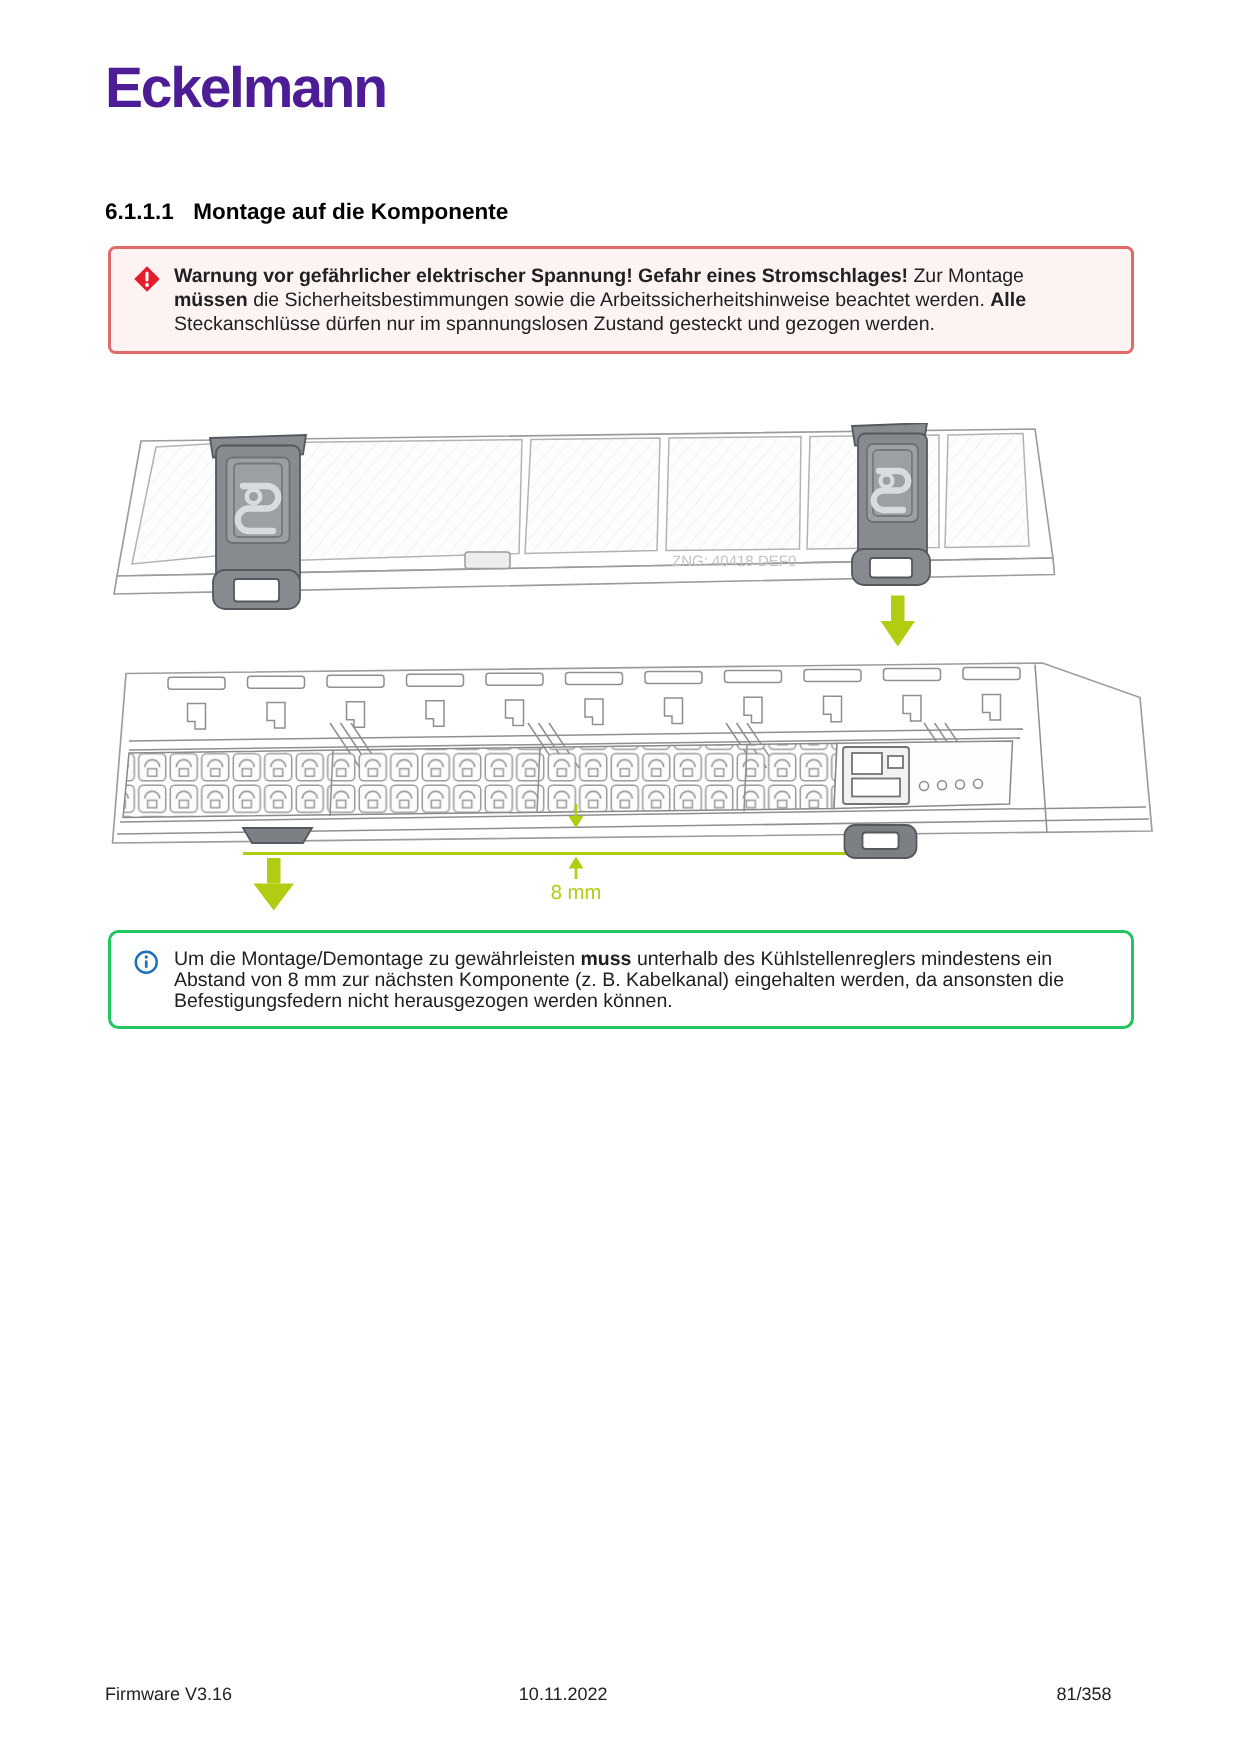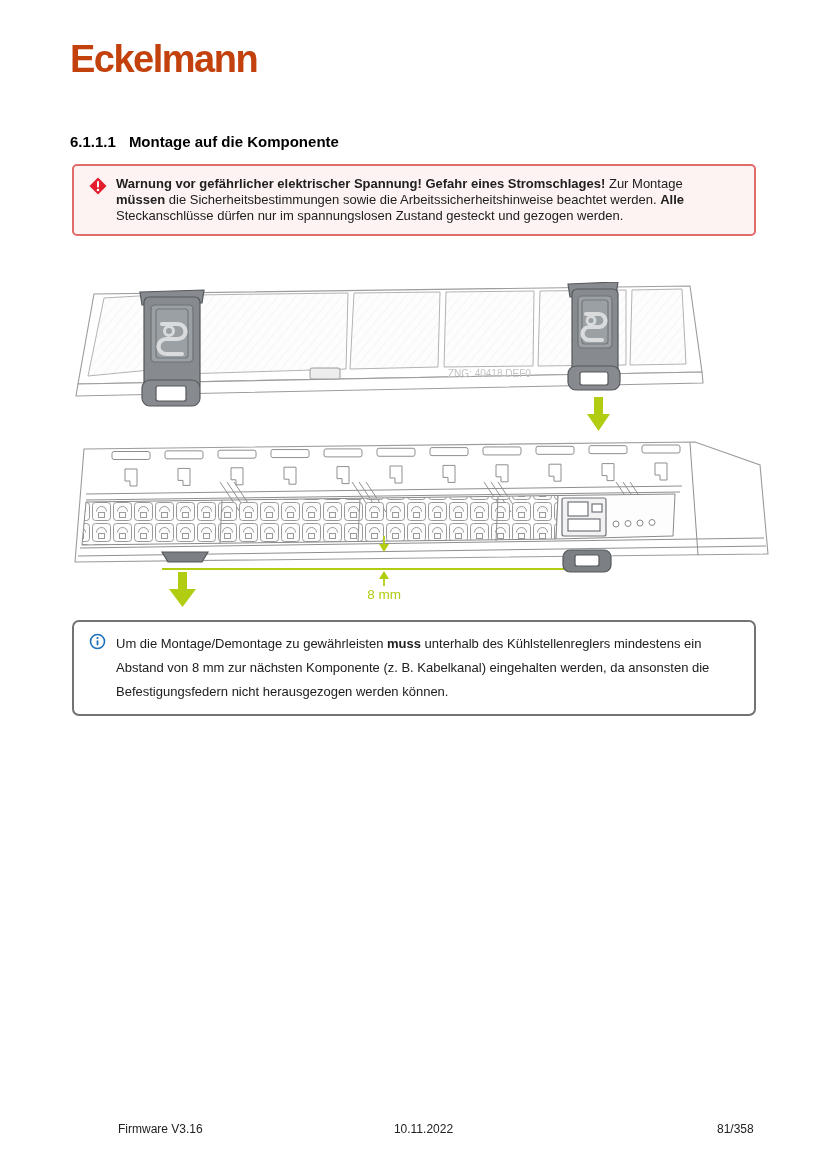--- a/index.html
+++ b/index.html
@@ -3,58 +3,58 @@
 <meta charset="utf-8">
 <style>
   html,body { margin:0; padding:0; background:#ffffff; }
   .page {
     position:relative; width:827px; height:1169px; margin:0 auto;
     background:#ffffff; font-family:"Liberation Sans", sans-serif;
     color:#1c1c1c; overflow:hidden;
   }
   .logo {
     position:absolute; left:70px; top:38px;
-    font-size:38px; font-weight:bold; color:#c2410c; letter-spacing:-1.5px;
+    font-size:38px; font-weight:bold; color:#4c1d95; letter-spacing:-1.5px;
   }
   .heading {
     position:absolute; left:70px; top:133px;
     font-size:15px; font-weight:bold; color:#000; display:flex; gap:13px;
   }
   .notice {
     position:absolute; left:72px; width:684px; box-sizing:border-box;
     font-size:13px; line-height:16px; color:#202020;
     padding:10px 24px 10px 42px;
   }
   .notice .icon { position:absolute; left:15px; top:11px; }
   .warning {
     top:164px; border:2px solid #e16a6a; background:#fdf3f3; border-radius:5px;
   }
   .info {
-    top:620px; border:2px solid #737373; background:#ffffff; border-radius:7px;
-    line-height:24px;
+    top:620px; border:2px solid #22c55e; background:#ffffff; border-radius:7px;
+    line-height:14px;
   }
   .para {
     position:absolute; left:70px; top:246px; width:660px;
     font-size:13px; line-height:15.5px;
   }
   .fig { position:absolute; }
   .fig text { font-family:"Liberation Sans", sans-serif; }
   .outline { stroke:#9c9c9c; stroke-width:1.1; fill:#ffffff; }
   .panel   { stroke:#b3b3b3; stroke-width:1; }
   .clip    { stroke:#55585c; stroke-width:1.2; }
   .clipbody{ fill:#878b8f; }
   .clipdark{ fill:#7c8084; }
   .spring  { stroke:#d9dbdd; stroke-width:4.2; fill:none; stroke-linecap:round; }
   .green   { fill:#b2cc12; }
   .greenln { stroke:#b2cc12; }
   .thin    { stroke:#8f8f8f; stroke-width:1; fill:none; }
-  .footer span { position:absolute; top:1122px; font-size:12px; color:#222;margin-left:48px; }
+  .footer span { position:absolute; top:1122px; font-size:12px; color:#222; }
   .footer .fw { left:70px; }
   .footer .dt { left:0; width:751px; text-align:center; }
-  .footer .pg { left:669px; width:100px; }
+  .footer .pg { left:641px; width:100px; text-align:right; }
 </style>
 </head>
 <body>
 
 <div class="page">
 
   <div class="logo">Eckelmann</div>
 
   <div class="heading">
     <span>6.1.1.1</span>

